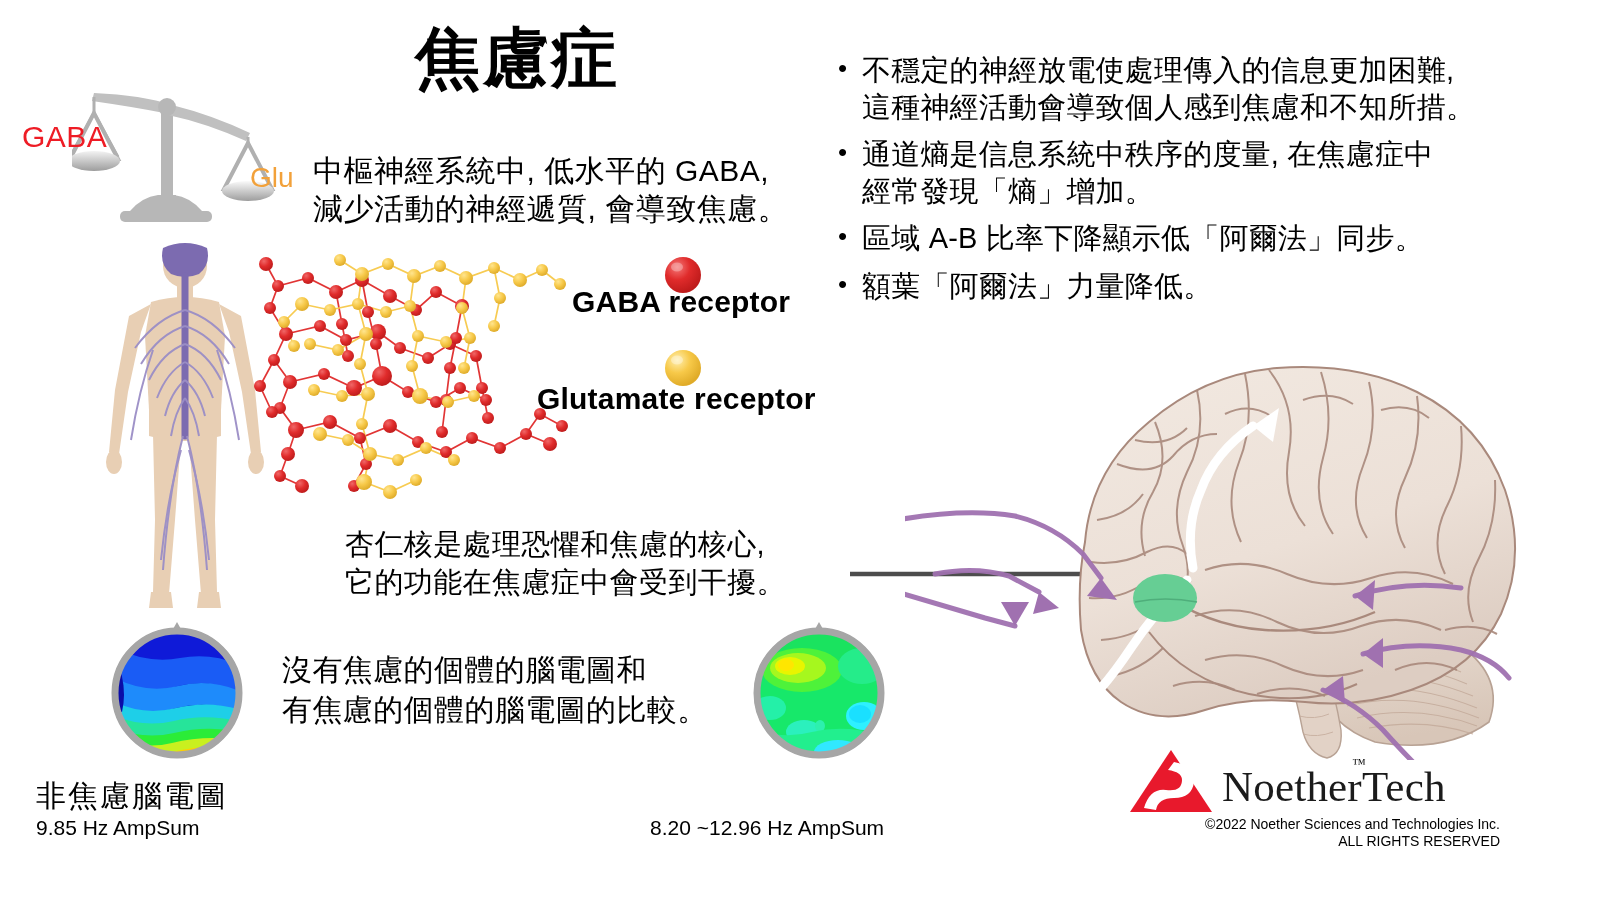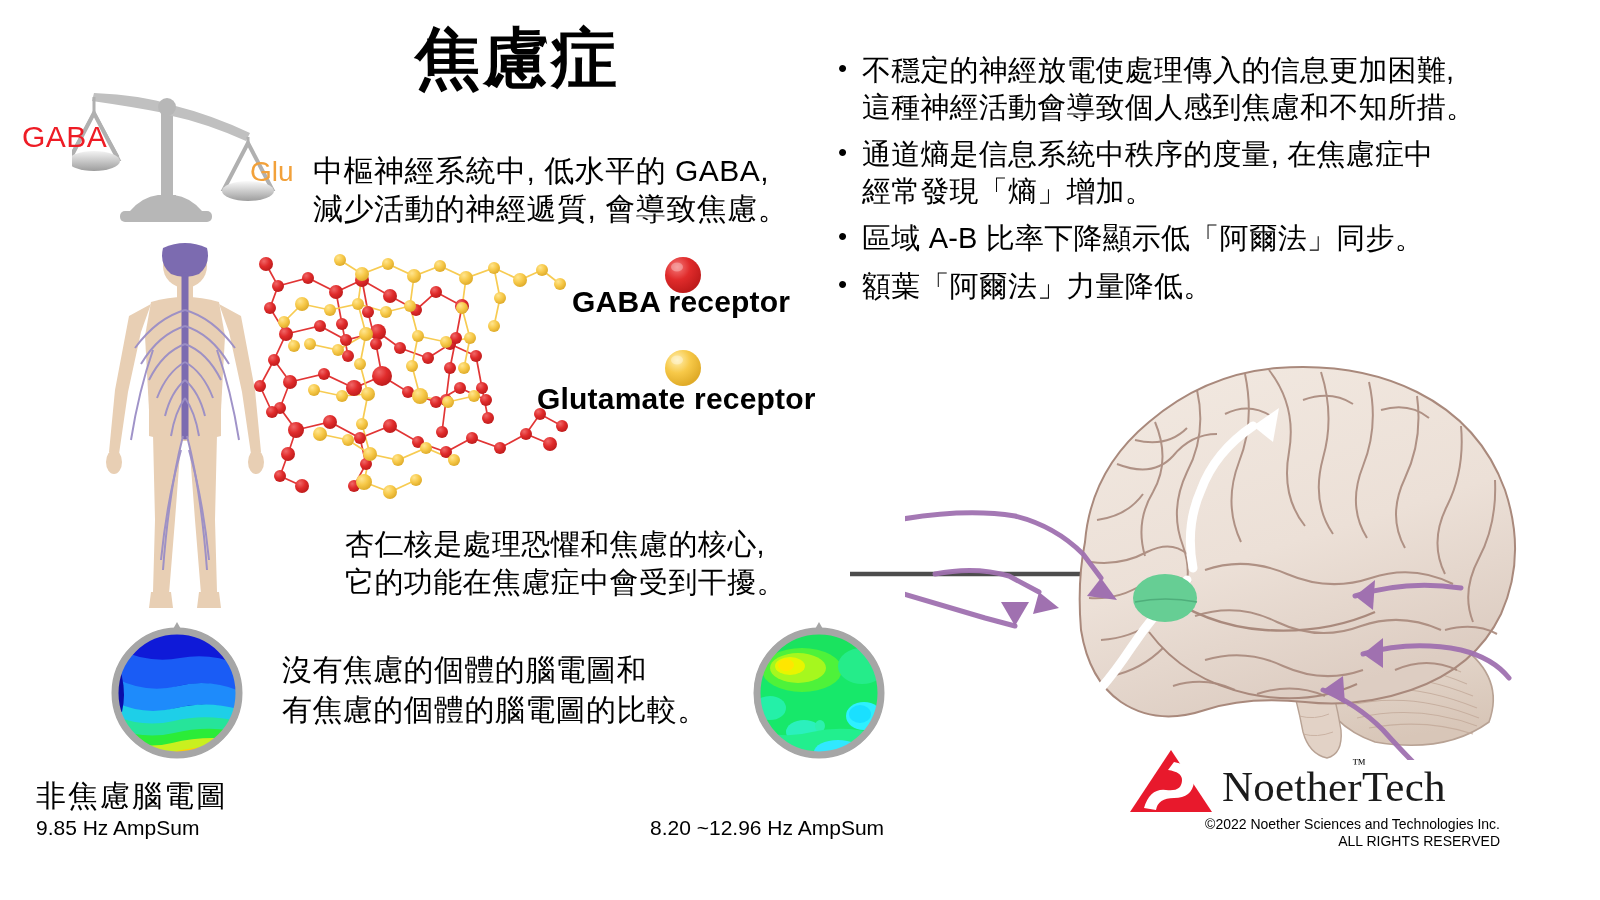--- a/index.html
+++ b/index.html
@@ -30,21 +30,21 @@
   }
 
   
   #scale-wrap { left: 72px; top: 85px; width: 210px; height: 140px; }
   .gaba-label {
     left: 22px; top: 120px;
     font-size: 30px; color: #ee1c25; font-weight: 400;
     letter-spacing: .5px;
   }
   .glu-label {
-    left: 250px; top: 156px;
+    left: 250px; top: 162px;
     font-size: 28px; color: #f2a13a; font-weight: 400;
   }
 
   
   #cns-text {
     left: 313px; top: 152px;
     font-size: 30px;
     line-height: 1.28;
     letter-spacing: .5px;
     white-space: pre-line;

